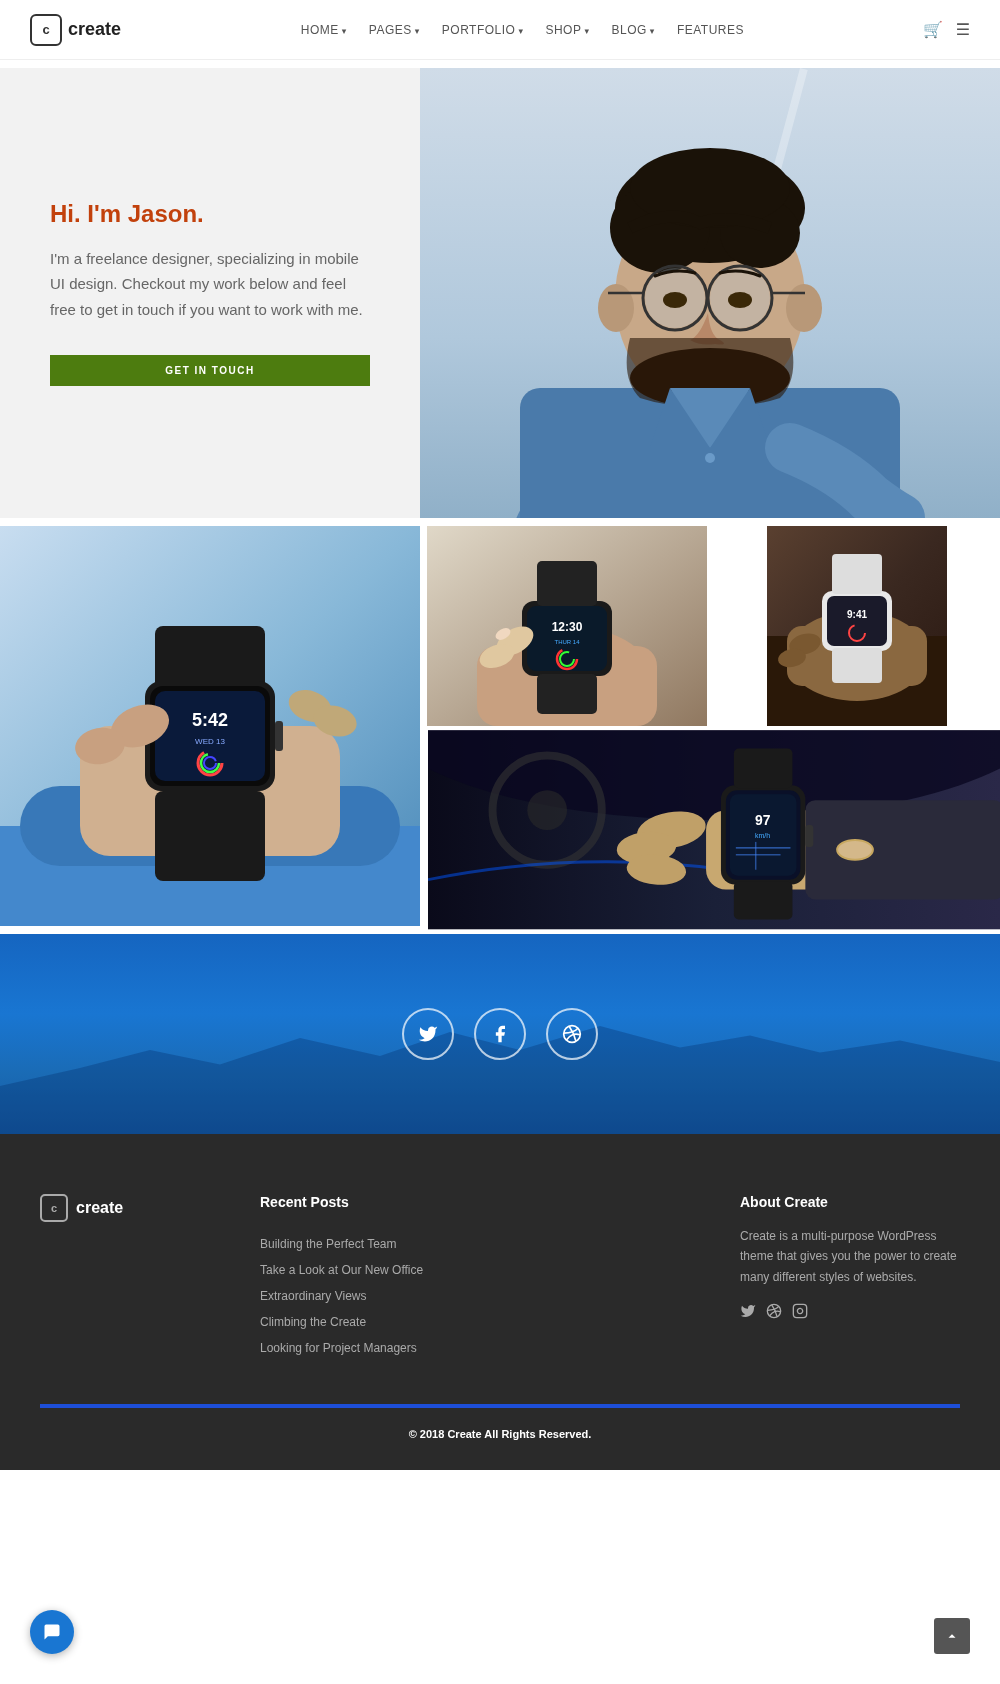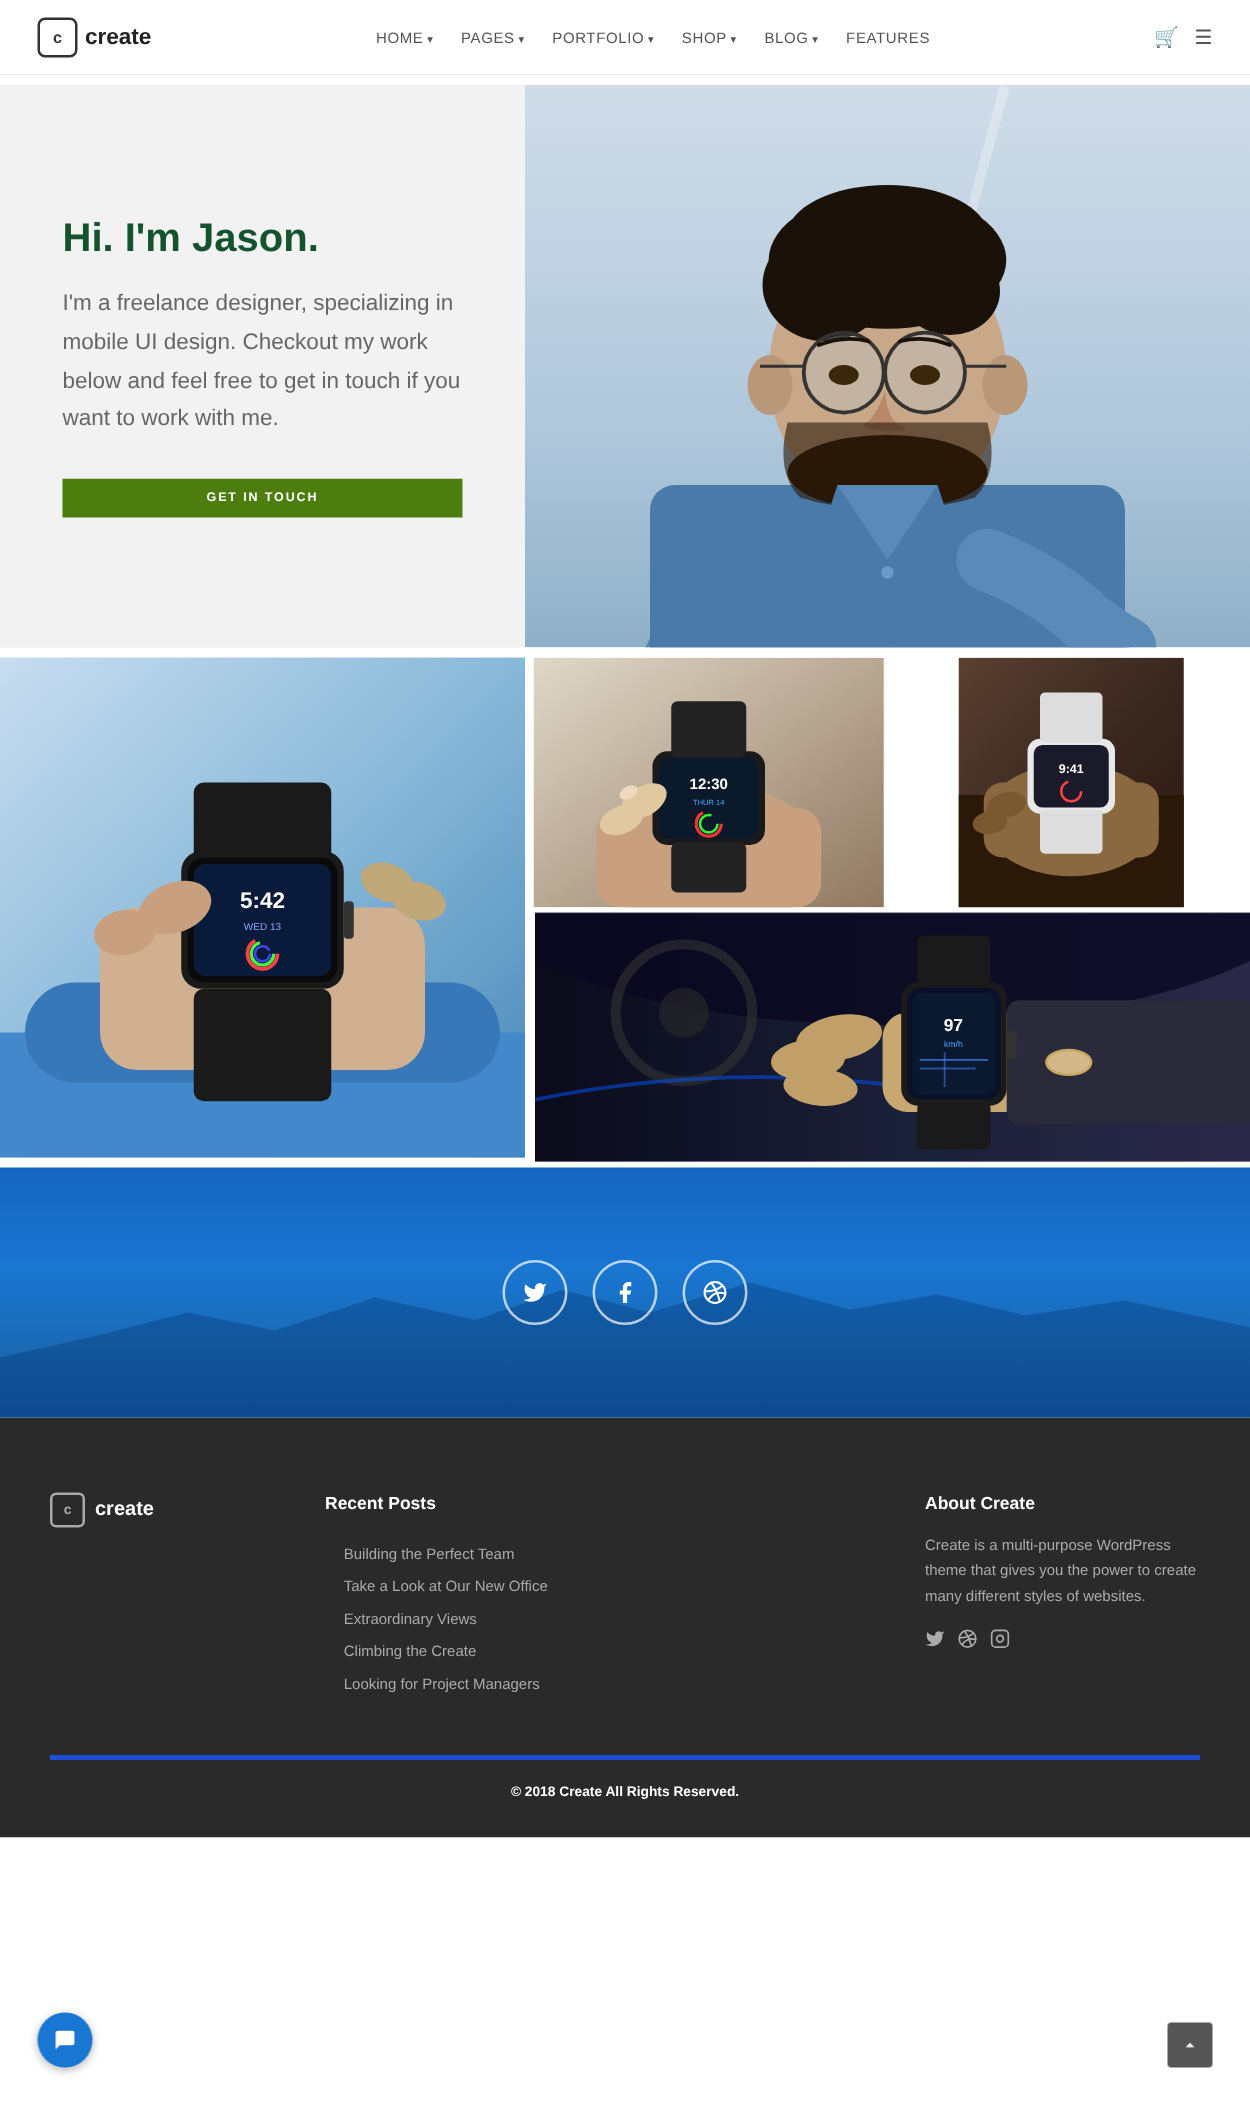--- a/index.html
+++ b/index.html
@@ -22,22 +22,22 @@
     .nav-links a::after { content: ' ▾'; font-size: 9px; }
     .nav-links a.no-arrow::after { content: ''; }
     .nav-icons { display: flex; gap: 12px; color: #555; font-size: 16px; }
 
     
     .hero { display: flex; width: 100%; height: 450px; margin-top: 8px; }
     .hero-text {
       width: 42%; background: #f2f2f2; display: flex; flex-direction: column;
       justify-content: center; padding: 50px 50px;
     }
-    .hero-text h1 { font-size: 32px; font-weight: 700; color: #14532d; margin-bottom: 18px; }
-    .hero-text p { font-size: 18px; color: #666; line-height: 1.7; margin-bottom: 33px; }
+    .hero-text h1 { font-size: 24px; font-weight: 700; color: #c2410c; margin-bottom: 18px; }
+    .hero-text p { font-size: 15px; color: #666; line-height: 1.7; margin-bottom: 33px; }
     .btn-get-in-touch {
       display: inline-block; background: #4d7c0f; color: #fff; font-size: 10px;
       letter-spacing: 1.5px; text-transform: uppercase; padding: 10px 34px;
       border: none; cursor: pointer; font-weight: 600;
     }
     .hero-image {
       width: 58%; overflow: hidden; position: relative;
     }
 
     
@@ -83,21 +83,21 @@
     .footer-logo-col { width: 180px; }
     .footer-logo { display: flex; align-items: center; gap: 8px; color: #fff; font-size: 16px; font-weight: 600; margin-bottom: 16px; }
     .footer-logo-icon {
       width: 28px; height: 28px; border: 2px solid #aaa; border-radius: 5px;
       display: flex; align-items: center; justify-content: center;
       font-size: 11px; font-weight: 700; color: #aaa;
     }
     .footer-col { flex: 1; }
     .footer-col h4 { color: #fff; font-size: 14px; font-weight: 700; margin-bottom: 24px; }
     .footer-col ul { list-style: none; }
-    .footer-col ul li { margin-bottom: 8px; margin-left: 15px; }
+    .footer-col ul li { margin-bottom: 8px; }
     .footer-col ul li a { color: #aaa; text-decoration: none; font-size: 12px; }
     .footer-about-col { width: 220px; }
     .footer-about-col h4 { color: #fff; font-size: 14px; font-weight: 700; margin-bottom: 16px; }
     .footer-about-col p { font-size: 12px; color: #aaa; line-height: 1.7; margin-bottom: 16px; }
     .footer-social { display: flex; gap: 10px; margin-top: 8px; }
     .footer-social-icon { color: #aaa; font-size: 14px; cursor: pointer; }
     .footer-bottom {
       border-top: 4px solid #1d4ed8; padding-top: 20px;
       text-align: center; font-size: 11px; color: #777;
     }

